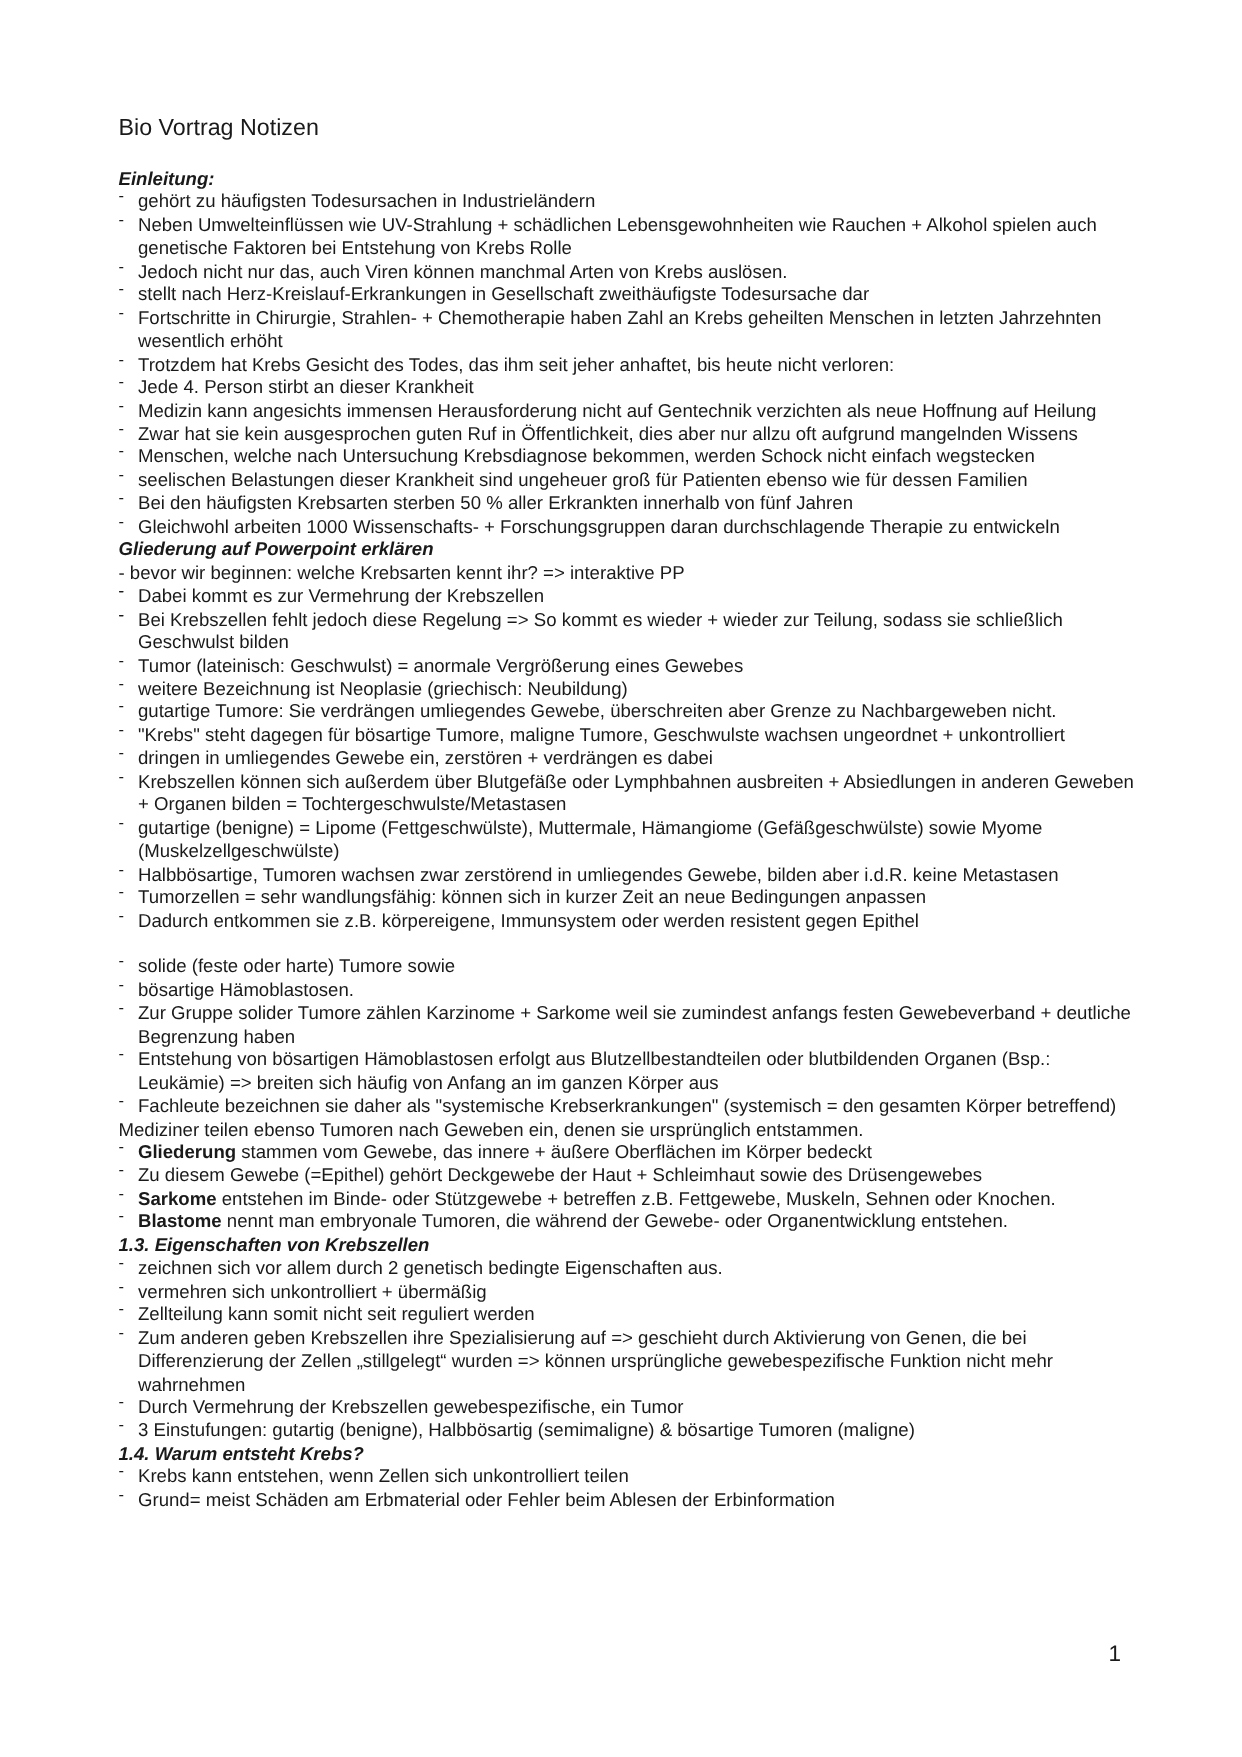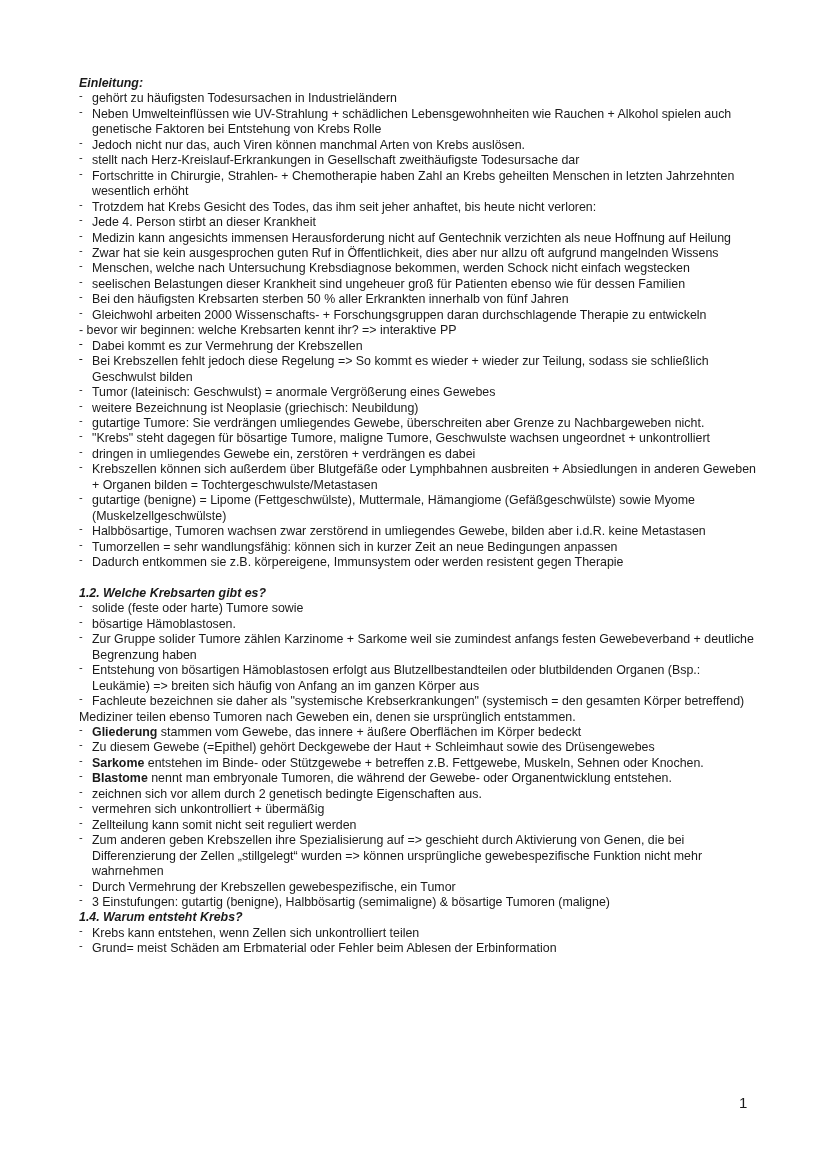--- a/index.html
+++ b/index.html
@@ -13,62 +13,64 @@
   .li { position: relative; padding-left: 13px; }
   .li .dash { position: absolute; left: 0; top: -3px; font-size: 11px; }
   .gap { height: 15.45px; }
   b { font-weight: bold; }
   .pagenum { position: absolute; left: 739px; top: 1094px; font-size: 15px; }
 </style>
 </head>
 <body>
 
 <div class="page">
+  <div class="title">Bio Vortrag Notizen</div>
   <div class="blk" id="content">
       <div class="h">Einleitung:</div>
       <div class="li"><span class="dash">-</span><span>gehört zu häufigsten Todesursachen in Industrieländern</span></div>
       <div class="li"><span class="dash">-</span><span>Neben Umwelteinflüssen wie UV-Strahlung + schädlichen Lebensgewohnheiten wie Rauchen + Alkohol spielen auch genetische Faktoren bei  Entstehung von Krebs Rolle</span></div>
       <div class="li"><span class="dash">-</span><span>Jedoch nicht nur das, auch Viren können manchmal Arten von Krebs auslösen.</span></div>
       <div class="li"><span class="dash">-</span><span>stellt nach Herz-Kreislauf-Erkrankungen in Gesellschaft zweithäufigste Todesursache dar</span></div>
       <div class="li"><span class="dash">-</span><span>Fortschritte in Chirurgie, Strahlen-  + Chemotherapie haben Zahl an  Krebs geheilten Menschen in letzten Jahrzehnten wesentlich erhöht</span></div>
       <div class="li"><span class="dash">-</span><span>Trotzdem hat Krebs Gesicht des Todes, das ihm seit jeher anhaftet, bis heute nicht verloren:</span></div>
       <div class="li"><span class="dash">-</span><span>Jede 4. Person stirbt an dieser Krankheit</span></div>
       <div class="li"><span class="dash">-</span><span>Medizin kann angesichts immensen Herausforderung nicht auf Gentechnik verzichten als neue Hoffnung auf Heilung</span></div>
       <div class="li"><span class="dash">-</span><span>Zwar hat sie kein ausgesprochen guten Ruf in Öffentlichkeit, dies aber nur allzu oft aufgrund mangelnden Wissens</span></div>
       <div class="li"><span class="dash">-</span><span>Menschen, welche nach Untersuchung Krebsdiagnose bekommen, werden Schock nicht einfach wegstecken</span></div>
       <div class="li"><span class="dash">-</span><span>seelischen Belastungen dieser Krankheit sind ungeheuer groß für Patienten ebenso wie für dessen Familien</span></div>
       <div class="li"><span class="dash">-</span><span>Bei den häufigsten Krebsarten sterben 50 % aller Erkrankten innerhalb von fünf Jahren</span></div>
-      <div class="li"><span class="dash">-</span><span>Gleichwohl arbeiten 2000 Wissenschafts- + Forschungsgruppen daran durchschlagende Therapie  zu entwickeln</span></div>
+      <div class="li"><span class="dash">-</span><span>Gleichwohl arbeiten 1000 Wissenschafts- + Forschungsgruppen daran durchschlagende Therapie  zu entwickeln</span></div>
+      <div class="h">Gliederung auf Powerpoint erklären</div>
       <div class="p">- bevor wir beginnen: welche Krebsarten kennt ihr? =&gt; interaktive PP</div>
       <div class="li"><span class="dash">-</span></div>
       <div class="li"><span class="dash">-</span><span>Dabei kommt es zur Vermehrung der Krebszellen</span></div>
       <div class="li"><span class="dash">-</span></div>
       <div class="li"><span class="dash">-</span><span>Bei Krebszellen fehlt jedoch diese Regelung =&gt; So kommt es wieder + wieder zur Teilung, sodass sie schließlich Geschwulst bilden</span></div>
       <div class="li"><span class="dash">-</span><span>Tumor (lateinisch: Geschwulst) = anormale Vergrößerung eines Gewebes</span></div>
       <div class="li"><span class="dash">-</span><span>weitere Bezeichnung ist Neoplasie (griechisch: Neubildung)</span></div>
       <div class="li"><span class="dash">-</span><span>gutartige Tumore: Sie verdrängen umliegendes Gewebe, überschreiten aber Grenze zu Nachbargeweben nicht.</span></div>
       <div class="li"><span class="dash">-</span><span>"Krebs" steht dagegen für bösartige Tumore, maligne Tumore,  Geschwulste wachsen ungeordnet + unkontrolliert</span></div>
       <div class="li"><span class="dash">-</span><span>dringen in umliegendes Gewebe ein, zerstören +  verdrängen es dabei</span></div>
       <div class="li"><span class="dash">-</span><span>Krebszellen können sich außerdem über Blutgefäße oder Lymphbahnen ausbreiten + Absiedlungen in anderen Geweben + Organen bilden = Tochtergeschwulste/Metastasen</span></div>
       <div class="li"><span class="dash">-</span><span>gutartige (benigne) = Lipome (Fettgeschwülste), Muttermale, Hämangiome (Gefäßgeschwülste) sowie Myome (Muskelzellgeschwülste)</span></div>
       <div class="li"><span class="dash">-</span><span>Halbbösartige, Tumoren wachsen zwar zerstörend in umliegendes Gewebe, bilden aber i.d.R. keine Metastasen</span></div>
       <div class="li"><span class="dash">-</span><span>Tumorzellen = sehr wandlungsfähig: können sich in kurzer Zeit an neue Bedingungen anpassen</span></div>
-      <div class="li"><span class="dash">-</span><span>Dadurch entkommen sie z.B. körpereigene, Immunsystem oder werden resistent gegen Therapie</span></div>
+      <div class="li"><span class="dash">-</span><span>Dadurch entkommen sie z.B. körpereigene, Immunsystem oder werden resistent gegen Epithel</span></div>
       <div class="gap"></div>
-      <div class="h">1.2. Welche Krebsarten gibt es?</div>
       <div class="li"><span class="dash">-</span><span>solide (feste oder harte) Tumore sowie</span></div>
       <div class="li"><span class="dash">-</span><span>bösartige Hämoblastosen.</span></div>
       <div class="li"><span class="dash">-</span><span>Zur Gruppe solider Tumore zählen Karzinome + Sarkome weil sie zumindest anfangs festen Gewebeverband + deutliche Begrenzung haben</span></div>
       <div class="li"><span class="dash">-</span><span>Entstehung von bösartigen Hämoblastosen erfolgt aus Blutzellbestandteilen oder blutbildenden Organen (Bsp.: Leukämie) =&gt;  breiten sich häufig von Anfang an im ganzen Körper aus</span></div>
       <div class="li"><span class="dash">-</span><span>Fachleute bezeichnen sie daher als "systemische Krebserkrankungen" (systemisch = den gesamten Körper betreffend)</span></div>
       <div class="p">Mediziner teilen ebenso Tumoren nach Geweben ein, denen sie ursprünglich entstammen.</div>
       <div class="li"><span class="dash">-</span><b>Gliederung</b><span> stammen vom Gewebe, das innere + äußere Oberflächen im Körper bedeckt</span></div>
       <div class="li"><span class="dash">-</span><span>Zu diesem Gewebe (=Epithel) gehört Deckgewebe der Haut + Schleimhaut sowie des Drüsengewebes</span></div>
       <div class="li"><span class="dash">-</span><b>Sarkome</b><span> entstehen im Binde- oder Stützgewebe + betreffen z.B. Fettgewebe, Muskeln, Sehnen oder Knochen.</span></div>
       <div class="li"><span class="dash">-</span><b>Blastome</b><span> nennt man embryonale Tumoren, die während der Gewebe- oder Organentwicklung entstehen.</span></div>
+      <div class="h">1.3. Eigenschaften von Krebszellen</div>
       <div class="li"><span class="dash">-</span><span>zeichnen sich vor allem durch 2 genetisch bedingte Eigenschaften aus.</span></div>
       <div class="li"><span class="dash">-</span><span>vermehren sich unkontrolliert + übermäßig</span></div>
       <div class="li"><span class="dash">-</span><span>Zellteilung kann somit nicht seit reguliert werden</span></div>
       <div class="li"><span class="dash">-</span><span>Zum anderen geben Krebszellen ihre Spezialisierung auf =&gt; geschieht durch Aktivierung von Genen, die bei Differenzierung der Zellen „stillgelegt“ wurden =&gt; können ursprüngliche gewebespezifische Funktion nicht mehr wahrnehmen</span></div>
       <div class="li"><span class="dash">-</span><span>Durch Vermehrung der Krebszellen gewebespezifische, ein Tumor</span></div>
       <div class="li"><span class="dash">-</span><span>3 Einstufungen: gutartig (benigne), Halbbösartig (semimaligne) &amp; bösartige Tumoren (maligne)</span></div>
       <div class="h">1.4. Warum entsteht Krebs?</div>
       <div class="li"><span class="dash">-</span><span>Krebs kann entstehen, wenn Zellen sich unkontrolliert teilen</span></div>
       <div class="li"><span class="dash">-</span><span>Grund=  meist Schäden am Erbmaterial oder Fehler beim Ablesen der Erbinformation</span></div>
     </div>

